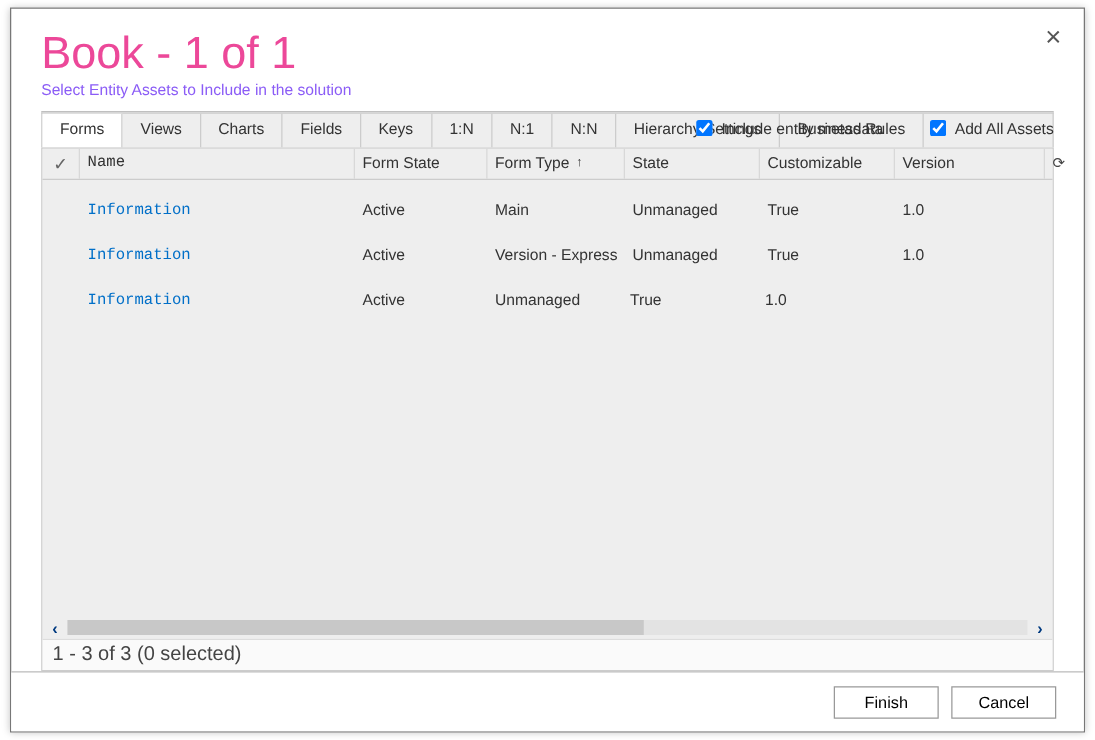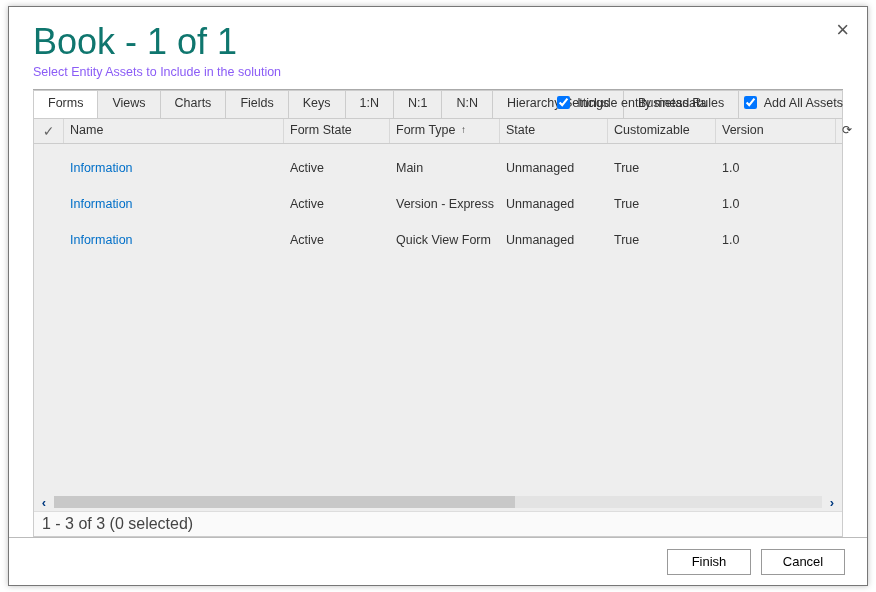--- a/index.html
+++ b/index.html
@@ -30,21 +30,21 @@
     color:#555;
     cursor:pointer;
     line-height:1;
   }
   .pad {
     padding: 8px 24px 0 24px;
   }
   h1.title {
     font-size:36px;
     font-weight:300;
-    color:#0f766e;
+    color:#ec4899;
     margin:6px 0 2px 0;
   }
   .subtitle {
     font-size:12.5px;
     color:#8b5cf6;
   }
   .opts {
     position:absolute;
     right:24px;
     top:86px;
@@ -123,21 +123,21 @@
     background:#eee;
   }
   .row {
     display:flex;
     font-size:12.5px;
     min-height:28px;
     align-items:center;
   }
   .row > div { padding:5px 6px; white-space:nowrap; overflow:hidden; text-overflow:ellipsis;margin-top:12px;}
   .col-check{ width:30px; text-align:center; flex:0 0 30px;}
-  .col-name{ width:220px; flex:0 0 220px;}
+  .col-name{ width:220px; flex:0 0 220px;font-family:Liberation Mono, monospace;}
   .col-state{ width:106px; flex:0 0 106px;}
   .col-type{ width:110px; flex:0 0 110px;}
   .col-state2{ width:108px; flex:0 0 108px;}
   .col-cust{ width:108px; flex:0 0 108px;}
   .col-ver{ width:120px; flex:0 0 120px;}
   .col-desc{ flex:1;}
   a.link { color:#006FC8; text-decoration:none; cursor:pointer;}
   .checkmark { font-size:14px; color:#666;}
   .sort { font-size:10px; vertical-align:1px; margin-left:2px;}
   .refresh { font-size:12px; color:#444;}
@@ -245,21 +245,20 @@
         <div class="col-type">Version - Express</div>
         <div class="col-state2">Unmanaged</div>
         <div class="col-cust">True</div>
         <div class="col-ver">1.0</div>
         <div class="col-desc">This</div>
       </div>
       <div class="row">
         <div class="col-check"></div>
         <div class="col-name"><a class="link">Information</a></div>
         <div class="col-state">Active</div>
-        <div class="col-type">Quick View Form</div>
         <div class="col-state2">Unmanaged</div>
         <div class="col-cust">True</div>
         <div class="col-ver">1.0</div>
         <div class="col-desc"></div>
       </div>
     </div>
 
     <div class="scrollbar">
       <div class="sc-arrow">‹</div>
       <div class="sc-track">

